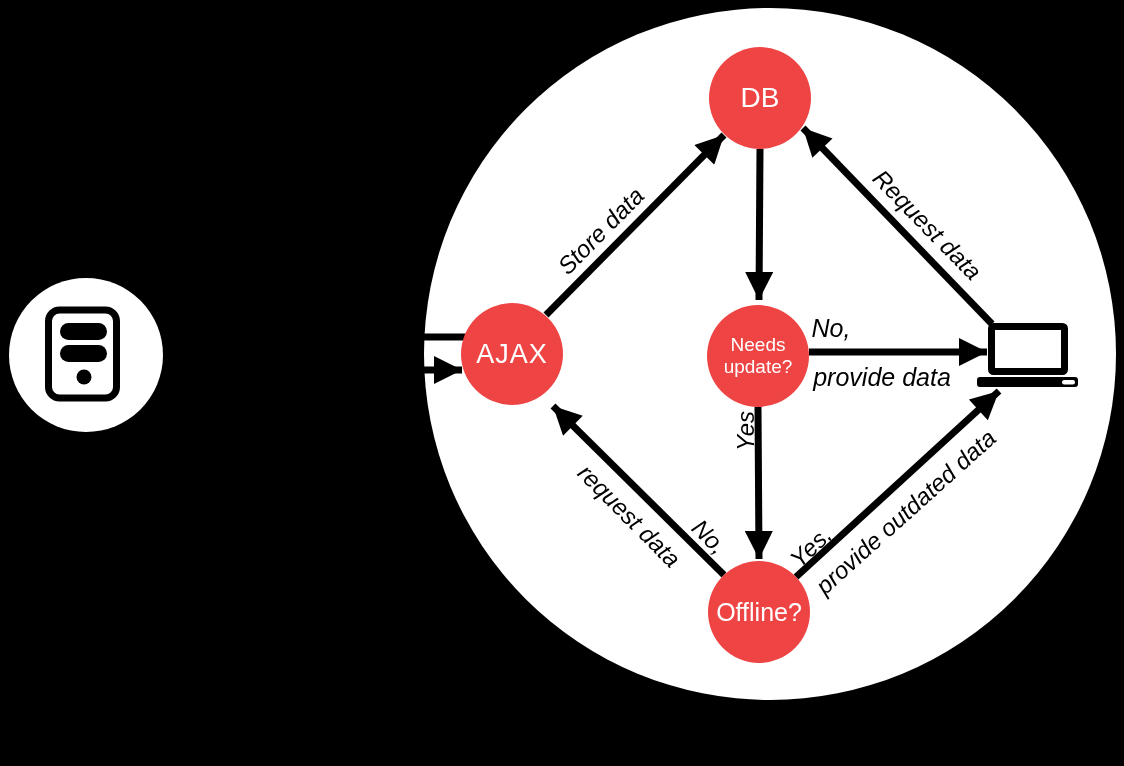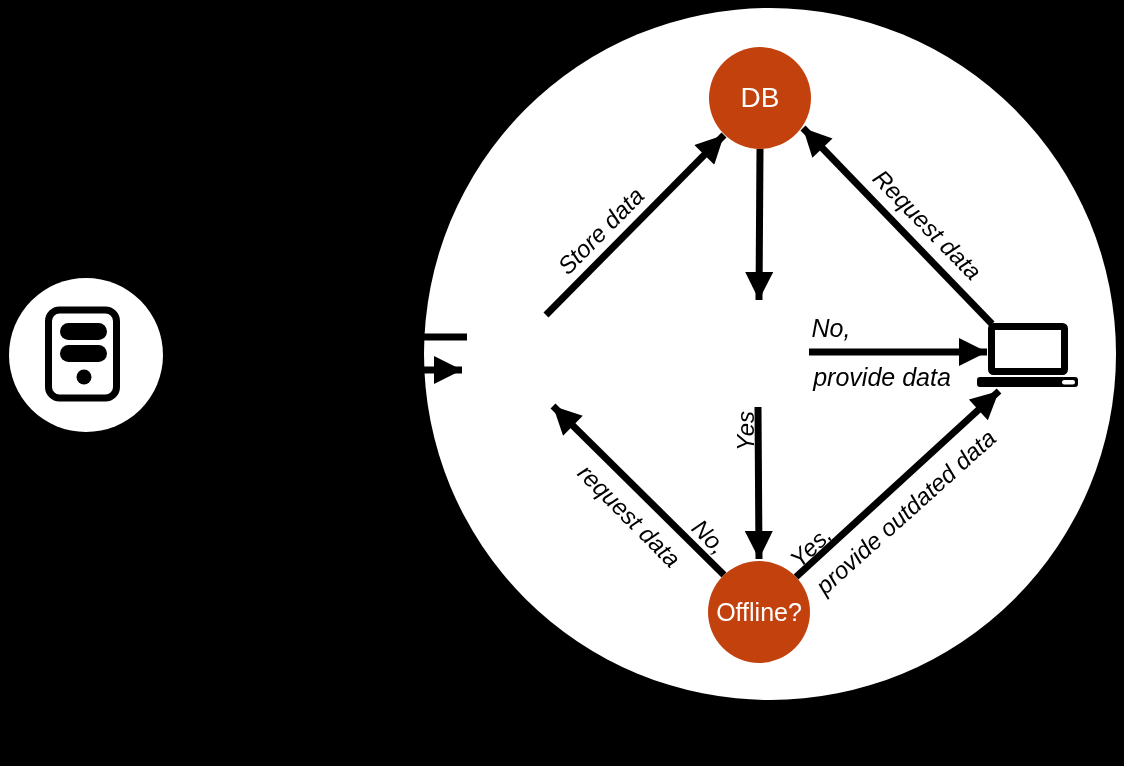--- a/index.html
+++ b/index.html
@@ -19,21 +19,21 @@
   #big-circle{left:424px;top:8px;width:692px;height:692px;}
   #server-circle{left:9px;top:278px;width:154px;height:154px;}
   #edges-svg{
     position:absolute;left:0;top:0;width:1124px;height:766px;
     z-index:1;
   }
   .node{
     position:absolute;
     width:102px;height:102px;
     border-radius:50%;
-    background:#c2410c;
+    background:#ef4444;
     color:#fff;
     display:flex;
     flex-direction:column;
     align-items:center;
     justify-content:center;
     text-align:center;
     z-index:2;
   }
   #node-db{left:709px;top:47px;font-size:28px;}
   #node-ajax{left:461px;top:303px;font-size:27px;letter-spacing:1px;}
@@ -84,21 +84,28 @@
       <rect x="991.5" y="326.5" width="73" height="45" rx="2" fill="#fff" stroke="#000" stroke-width="7"></rect>
       <rect x="977" y="377" width="101" height="10" rx="3" fill="#000"></rect>
       <rect x="1062" y="380" width="13" height="4.5" rx="2.25" fill="#fff"></rect>
     </g>
   </svg>
 
   <div class="node" id="node-db">
     <span>DB</span>
   </div>
 
+  <div class="node" id="node-ajax">
+    <span>AJAX</span>
+  </div>
 
+  <div class="node" id="node-needs-update">
+    <span>Needs</span>
+    <span>update?</span>
+  </div>
 
   <div class="node" id="node-offline">
     <span>Offline?</span>
   </div>
 
   <div class="elabel" style="left:601px;top:231px;transform:translate(-50%,-50%) rotate(-45.5deg);">Store data</div>
 
   <div class="elabel" style="left:927px;top:225px;transform:translate(-50%,-50%) rotate(45.5deg);">Request data</div>
 
   <div class="elabel" style="left:831px;top:328px;transform:translate(-50%,-50%);font-size:25px;">No,</div>

